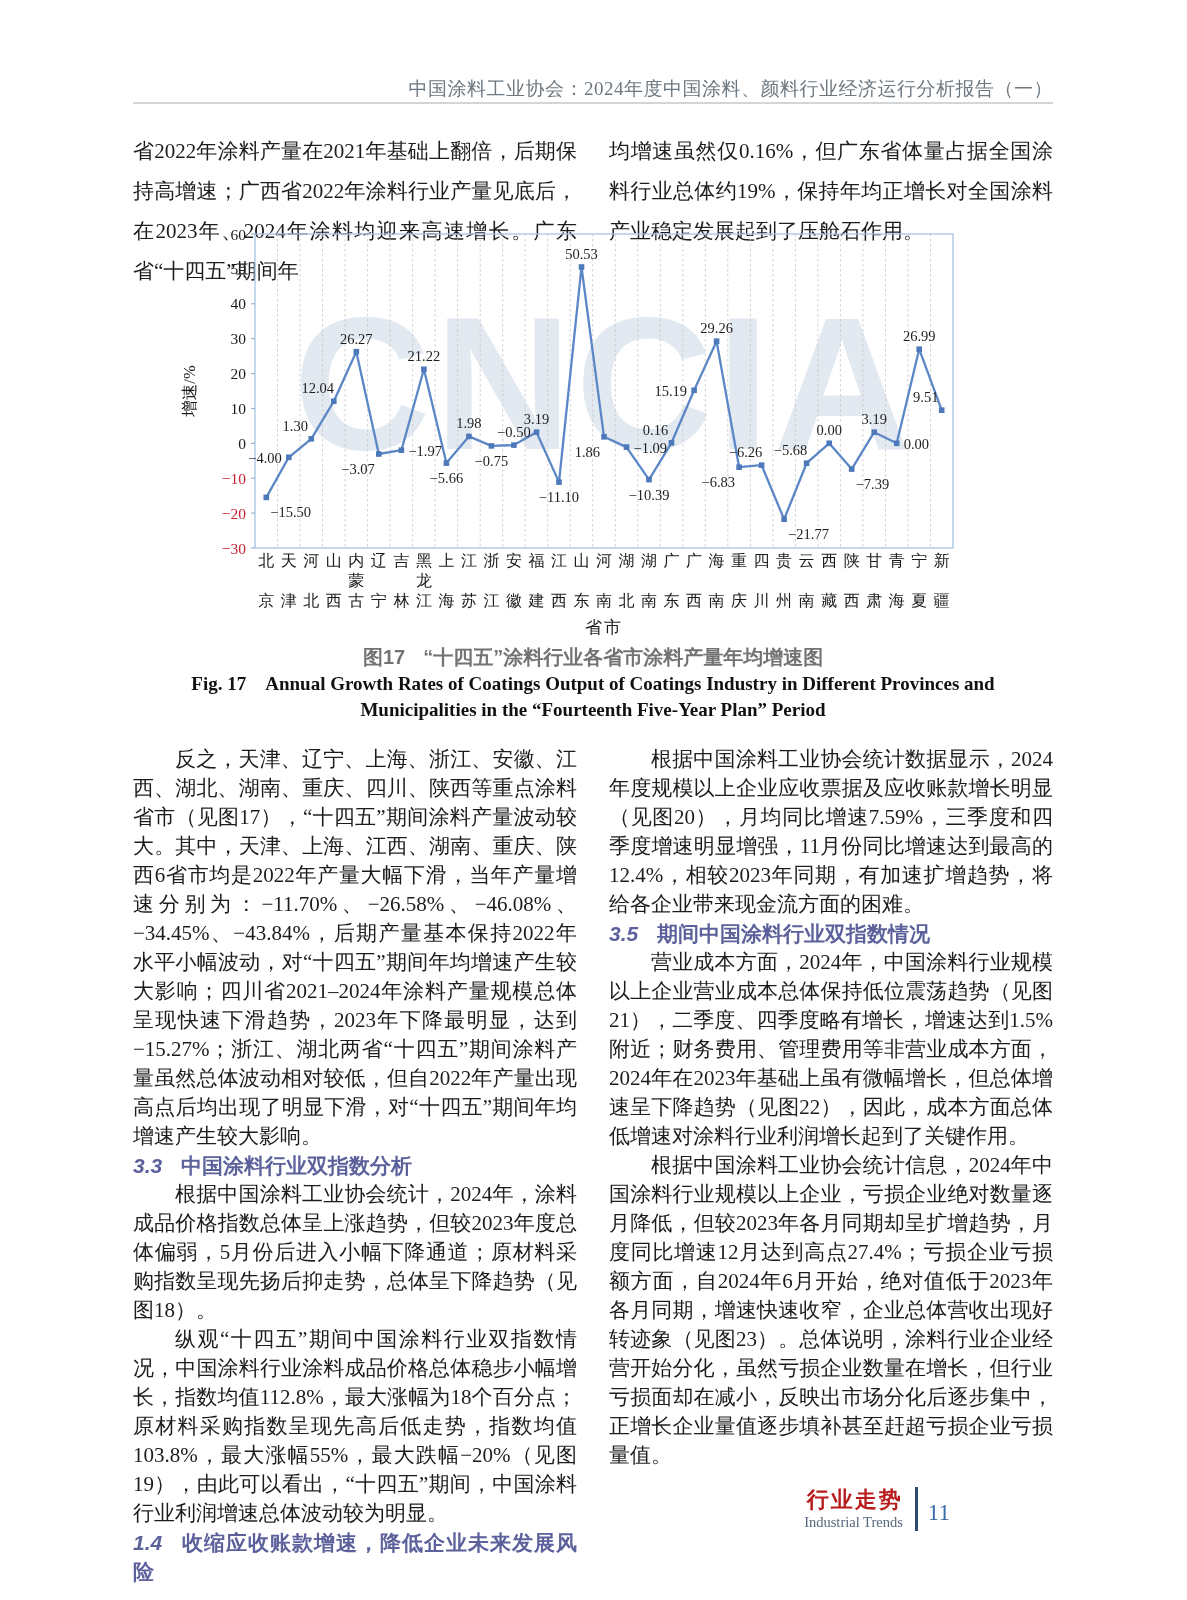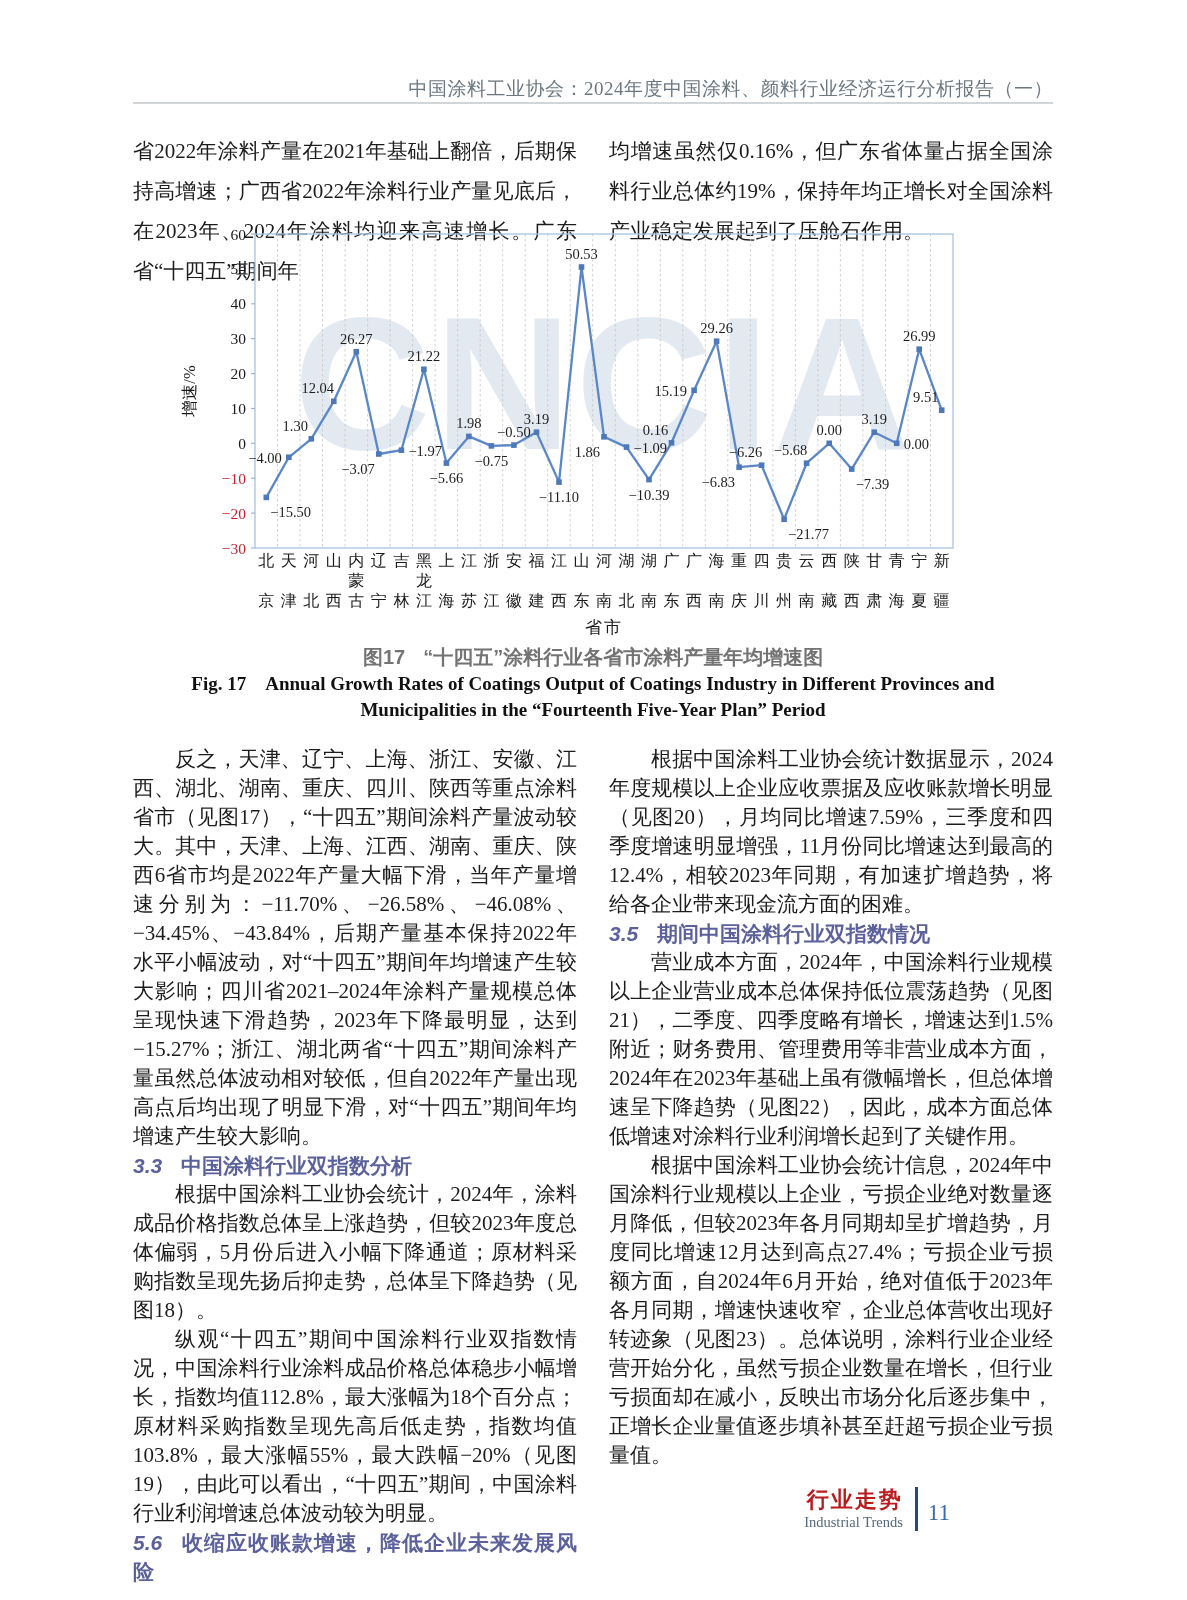--- a/index.html
+++ b/index.html
@@ -252,21 +252,21 @@
   </div>
   <div class="cap-en">
     <span class="fig-no">Fig. 17</span><span>Annual Growth Rates of Coatings Output of Coatings Industry in Different Provinces and Municipalities in the “Fourteenth Five-Year Plan” Period</span>
   </div>
 
   <div class="body-col body-left" id="col-left">
       <p class="body-p">反之，天津、辽宁、上海、浙江、安徽、江西、湖北、湖南、重庆、四川、陕西等重点涂料省市（见图17），“十四五”期间涂料产量波动较大。其中，天津、上海、江西、湖南、重庆、陕西6省市均是2022年产量大幅下滑，当年产量增速分别为：−11.70%、−26.58%、−46.08%、−34.45%、−43.84%，后期产量基本保持2022年水平小幅波动，对“十四五”期间年均增速产生较大影响；四川省2021–2024年涂料产量规模总体呈现快速下滑趋势，2023年下降最明显，达到−15.27%；浙江、湖北两省“十四五”期间涂料产量虽然总体波动相对较低，但自2022年产量出现高点后均出现了明显下滑，对“十四五”期间年均增速产生较大影响。</p>
       <div class="sec-h"><span class="sec-num">3.3</span><span>中国涂料行业双指数分析</span></div>
       <p class="body-p">根据中国涂料工业协会统计，2024年，涂料成品价格指数总体呈上涨趋势，但较2023年度总体偏弱，5月份后进入小幅下降通道；原材料采购指数呈现先扬后抑走势，总体呈下降趋势（见图18）。</p>
       <p class="body-p">纵观“十四五”期间中国涂料行业双指数情况，中国涂料行业涂料成品价格总体稳步小幅增长，指数均值112.8%，最大涨幅为18个百分点；原材料采购指数呈现先高后低走势，指数均值103.8%，最大涨幅55%，最大跌幅−20%（见图19），由此可以看出，“十四五”期间，中国涂料行业利润增速总体波动较为明显。</p>
-      <div class="sec-h"><span class="sec-num">5.6</span><span>收缩应收账款增速，降低企业未来发展风险</span></div>
+      <div class="sec-h"><span class="sec-num">1.4</span><span>收缩应收账款增速，降低企业未来发展风险</span></div>
     </div>
   <div class="body-col body-right" id="col-right">
       <p class="body-p">根据中国涂料工业协会统计数据显示，2024年度规模以上企业应收票据及应收账款增长明显（见图20），月均同比增速7.59%，三季度和四季度增速明显增强，11月份同比增速达到最高的12.4%，相较2023年同期，有加速扩增趋势，将给各企业带来现金流方面的困难。</p>
       <div class="sec-h"><span class="sec-num">3.5</span><span>期间中国涂料行业双指数情况</span></div>
       <p class="body-p">营业成本方面，2024年，中国涂料行业规模以上企业营业成本总体保持低位震荡趋势（见图21），二季度、四季度略有增长，增速达到1.5%附近；财务费用、管理费用等非营业成本方面，2024年在2023年基础上虽有微幅增长，但总体增速呈下降趋势（见图22），因此，成本方面总体低增速对涂料行业利润增长起到了关键作用。</p>
       <p class="body-p">根据中国涂料工业协会统计信息，2024年中国涂料行业规模以上企业，亏损企业绝对数量逐月降低，但较2023年各月同期却呈扩增趋势，月度同比增速12月达到高点27.4%；亏损企业亏损额方面，自2024年6月开始，绝对值低于2023年各月同期，增速快速收窄，企业总体营收出现好转迹象（见图23）。总体说明，涂料行业企业经营开始分化，虽然亏损企业数量在增长，但行业亏损面却在减小，反映出市场分化后逐步集中，正增长企业量值逐步填补甚至赶超亏损企业亏损量值。</p>
     </div>
 
   <div class="footer">
     <div class="foot-txt">

